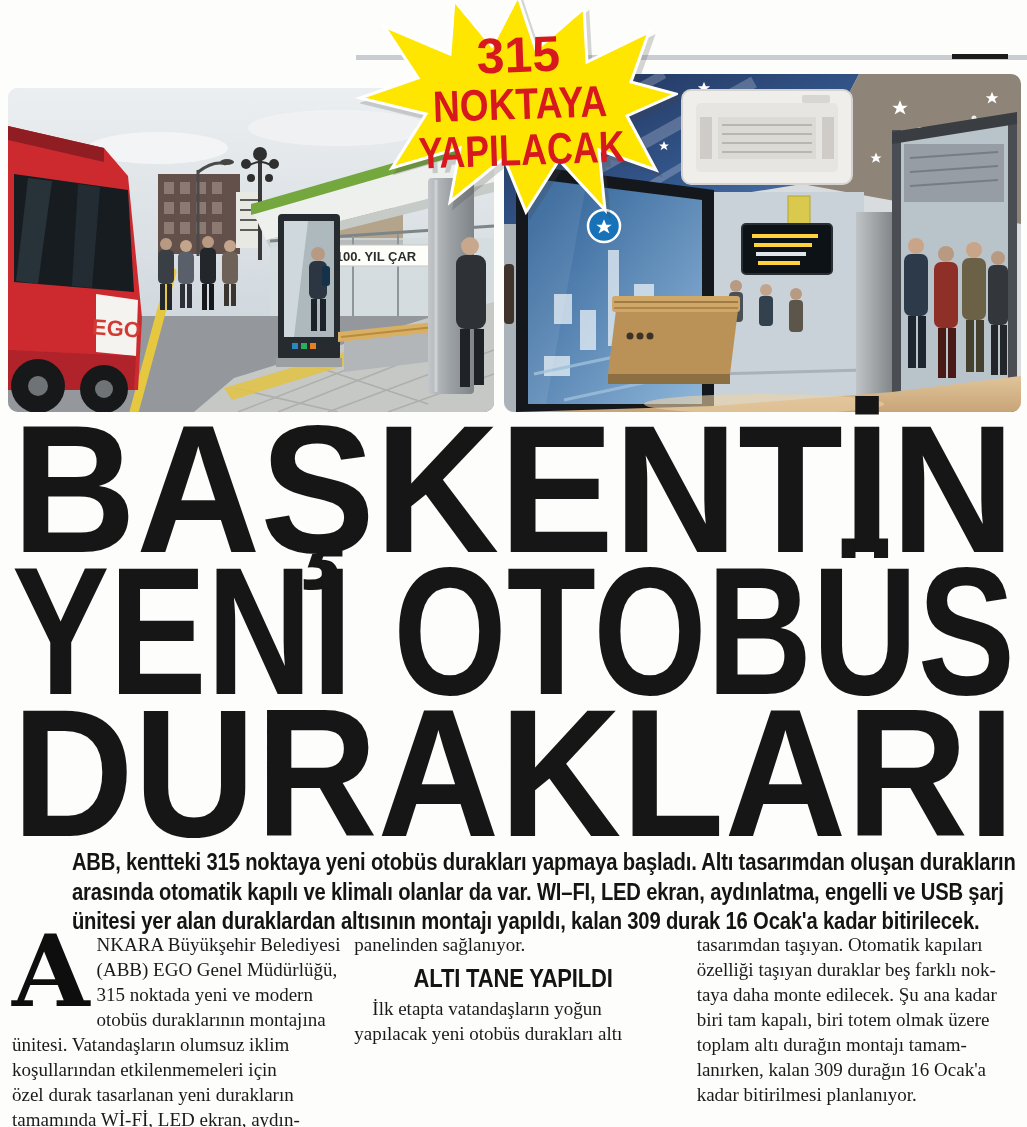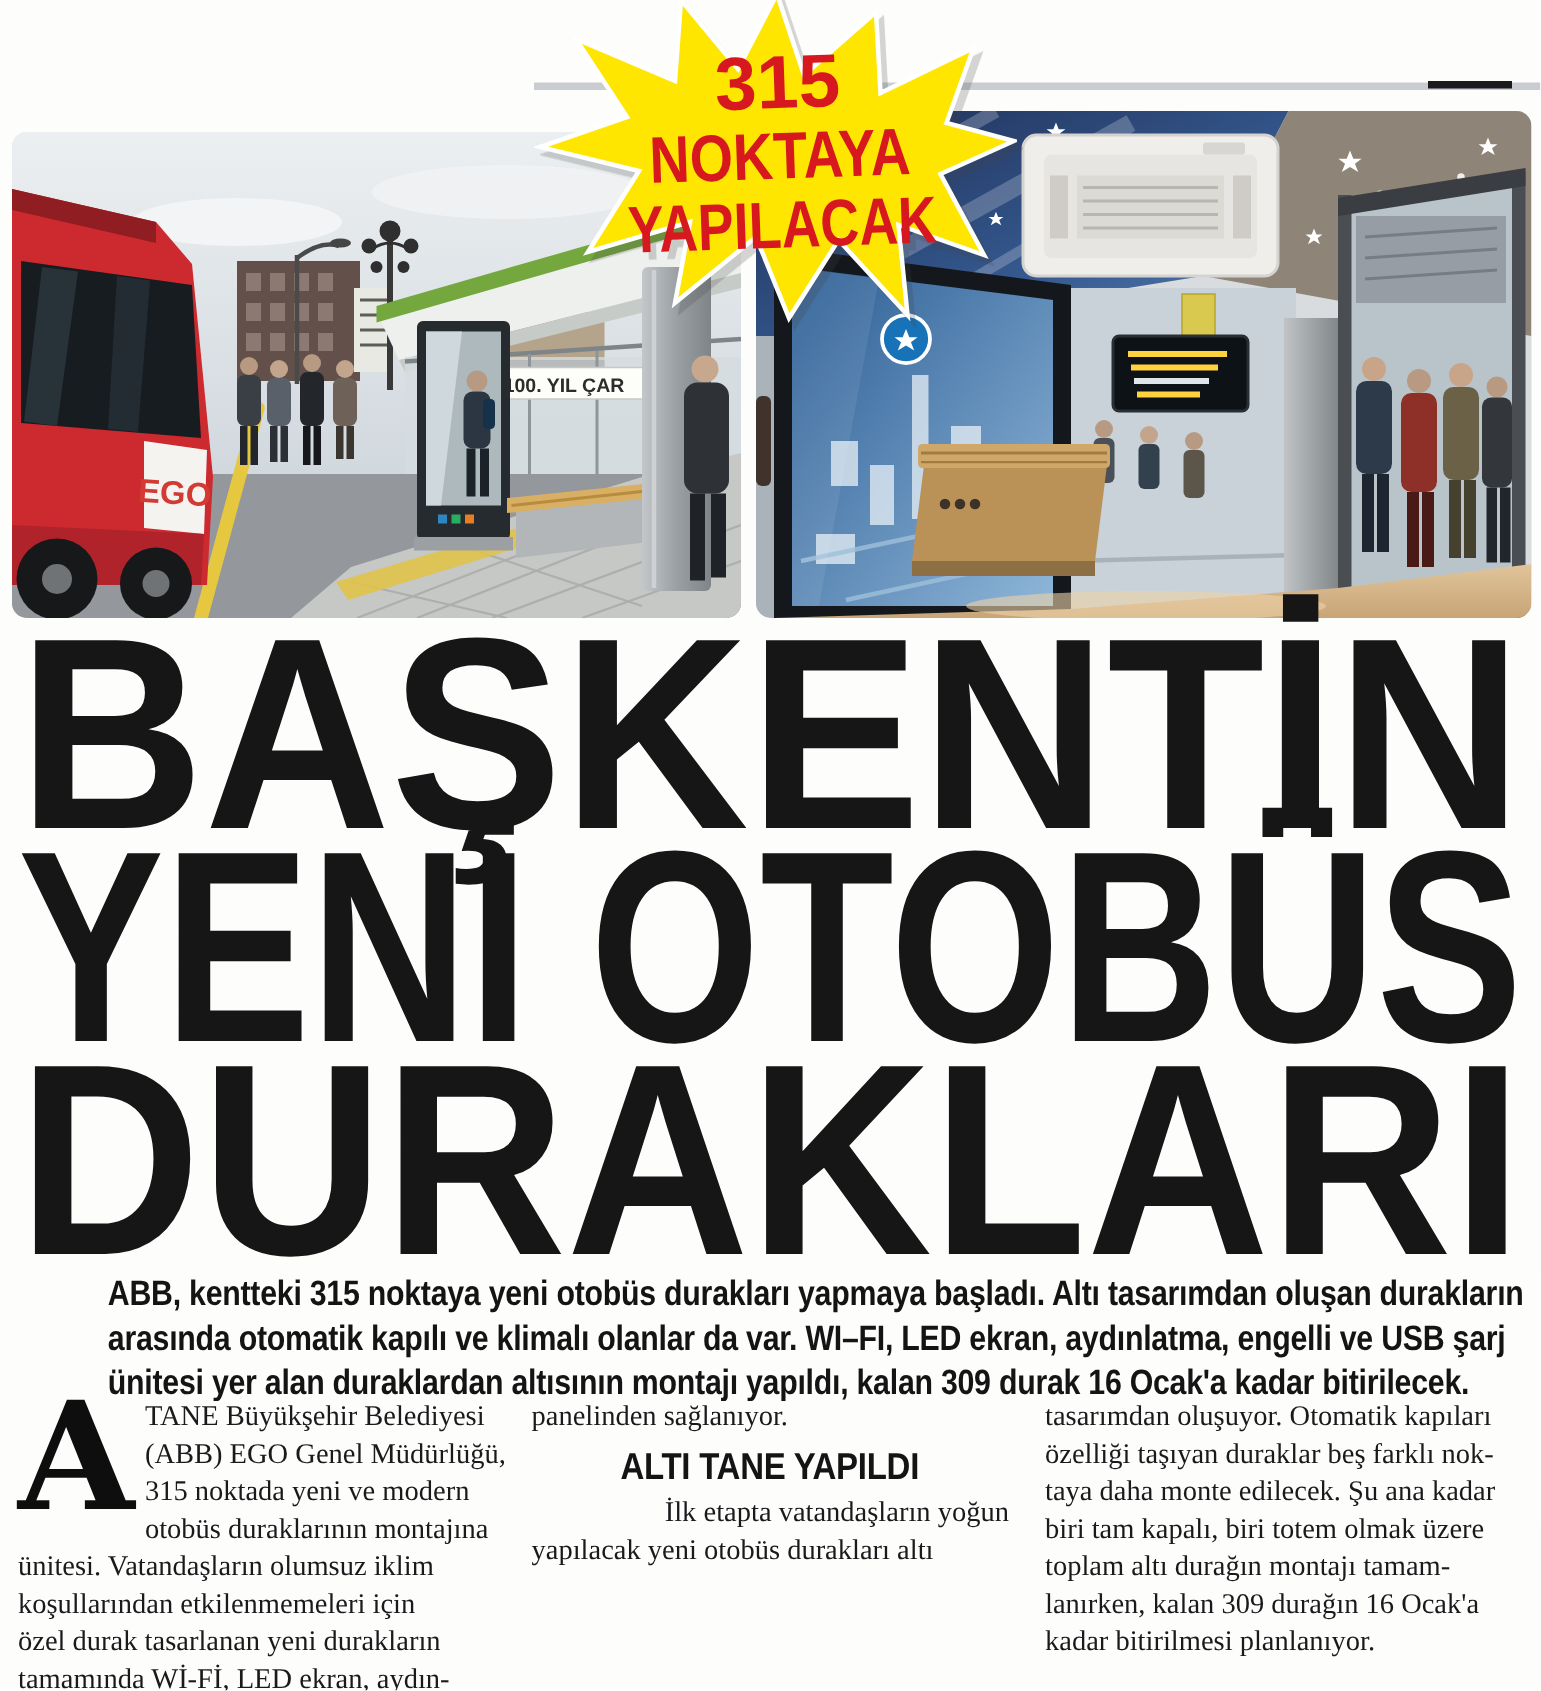--- a/index.html
+++ b/index.html
@@ -27,21 +27,21 @@
   
   #columns{position:absolute;left:12px;top:932px;width:1003px;display:flex;gap:24px;
            font-family:"Liberation Serif","DejaVu Serif",serif;font-size:19px;line-height:25px;color:#1a1a1c;}
   .col{width:322px;}
   .lines > div{white-space:nowrap;}
   .dropcap{float:left;font-family:"DejaVu Serif","Liberation Serif",serif;font-weight:bold;
            font-size:100px;line-height:75px;color:#0e0e0e;margin:2px 7px 0 0;}
   .col-heading{font-family:"Liberation Sans","DejaVu Sans",sans-serif;font-weight:bold;font-size:25px;
                color:#141414;text-align:center;transform:scaleX(.88);transform-origin:50% 50%;
                margin:9px 0 5px 0;line-height:25px;letter-spacing:-.2px;}
-  .p2 > div:first-child{text-indent:18px;text-align:right;}
+  .p2 > div:first-child{text-indent:18px;}
   .badge-text{font-family:"Liberation Sans","DejaVu Sans",sans-serif;font-weight:bold;}
 </style>
 </head>
 <body>
 
 <div id="page">
 
   <div class="top-rule">
     <div class="dark-seg"></div>
   </div>
@@ -407,21 +407,21 @@
         <div>ABB, kentteki 315 noktaya yeni otobüs durakları yapmaya başladı. Altı tasarımdan oluşan durakların</div>
         <div>arasında otomatik kapılı ve klimalı olanlar da var. WI–FI, LED ekran, aydınlatma, engelli ve USB şarj</div>
         <div>ünitesi yer alan duraklardan altısının montajı yapıldı, kalan 309 durak 16 Ocak'a kadar bitirilecek.</div>
       </div>
   </div>
 
   <div id="columns">
     <div class="col">
       <span class="dropcap">A</span>
       <div class="lines">
-          <div>TANE Büyükşehir Belediyesi</div>
+          <div>NKARA Büyükşehir Belediyesi</div>
           <div>(ABB) EGO Genel Müdürlüğü,</div>
           <div>315 noktada yeni ve modern</div>
           <div>otobüs duraklarının montajına</div>
           <div>ünitesi. Vatandaşların olumsuz iklim</div>
           <div>koşullarından etkilenmemeleri için</div>
           <div>özel durak tasarlanan yeni durakların</div>
           <div>tamamında Wİ-Fİ, LED ekran, aydın-</div>
         </div>
     </div>
     <div class="col">
@@ -429,21 +429,21 @@
           <div>panelinden sağlanıyor.</div>
         </div>
       <div class="col-heading">ALTI TANE YAPILDI</div>
       <div class="lines p2">
           <div>İlk etapta vatandaşların yoğun</div>
           <div>yapılacak yeni otobüs durakları altı</div>
         </div>
     </div>
     <div class="col">
       <div class="lines">
-          <div>tasarımdan oluşuyor. Otomatik kapıları</div>
+          <div>tasarımdan taşıyan. Otomatik kapıları</div>
           <div>özelliği taşıyan duraklar beş farklı nok-</div>
           <div>taya daha monte edilecek. Şu ana kadar</div>
           <div>biri tam kapalı, biri totem olmak üzere</div>
           <div>toplam altı durağın montajı tamam-</div>
           <div>lanırken, kalan 309 durağın 16 Ocak'a</div>
           <div>kadar bitirilmesi planlanıyor.</div>
         </div>
     </div>
   </div>
 

